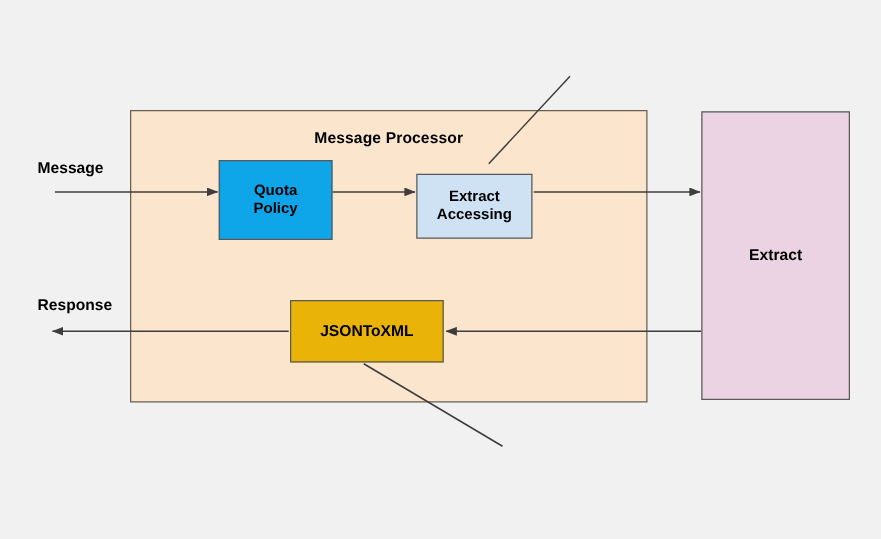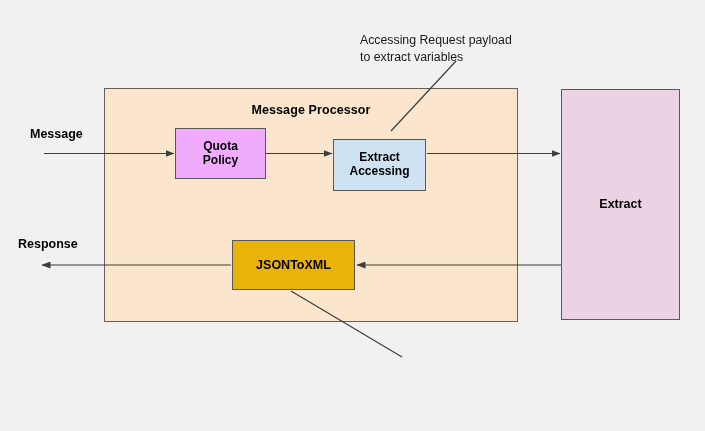--- a/index.html
+++ b/index.html
@@ -52,22 +52,22 @@
     text-align: center;
     font-size: 12.5px;
     font-weight: bold;
     color: #000;
     letter-spacing: .1px;
   }
   #quota-policy {
     left: 175px;
     top: 128px;
     width: 91px;
-    height: 51px;
-    background: #f0abfc;
+    height: 64px;
+    background: #0ea5e9;
     font-size: 12px;
     font-weight: bold;
   }
   #extract-variables {
     left: 333px;
     top: 128px;
     width: 93px;
     height: 52px;
     background: #cfe2f3;
     font-size: 12px;
@@ -93,21 +93,21 @@
     font-weight: bold;
   }
   .side-label {
     position: absolute;
     font-size: 12.5px;
     font-weight: bold;
     color: #000;
     white-space: nowrap;
   }
   #request-label { left: 30px; top: 127px; }
-  #response-label { left: 18px; top: 237px; }
+  #response-label { left: 30px; top: 237px; }
   .annotation {
     position: absolute;
     font-size: 12.3px;
     color: #1a1a1a;
     line-height: 1.42;
     white-space: pre-line;
   }
   #annotation-top { left: 360px; top: 32px; width: 210px; }
   #annotation-bottom { left: 360px; top: 363px; width: 200px; }
   .nodelabel { display: block; }
@@ -161,16 +161,14 @@
     <span>JSONToXML</span>
   </div>
 
   <div class="node" id="target-box">
     <span>Extract</span>
   </div>
 
   <div class="side-label" id="request-label">Message</div>
   <div class="side-label" id="response-label">Response</div>
 
-  <div class="annotation" id="annotation-top">Accessing Request payload
-to extract variables</div>
 
 </div>
 
 </body></html>

